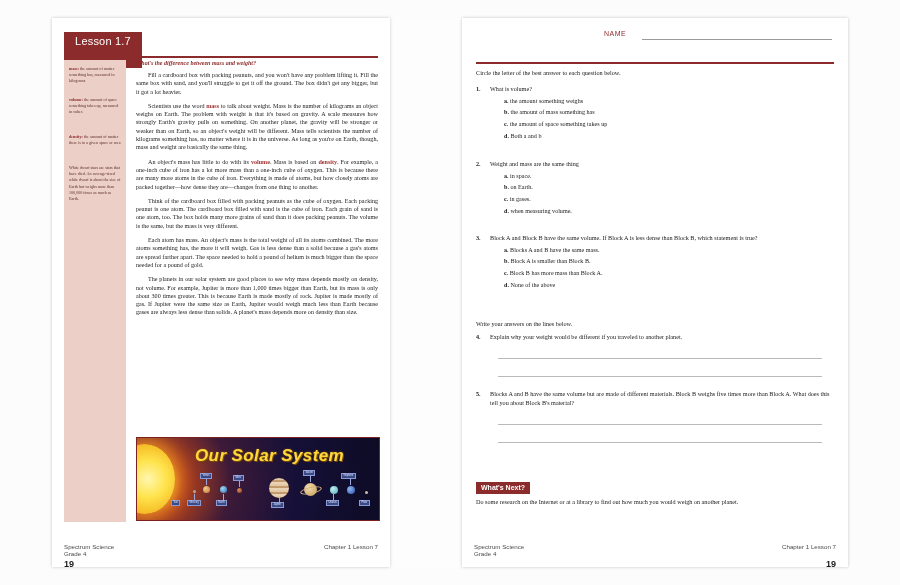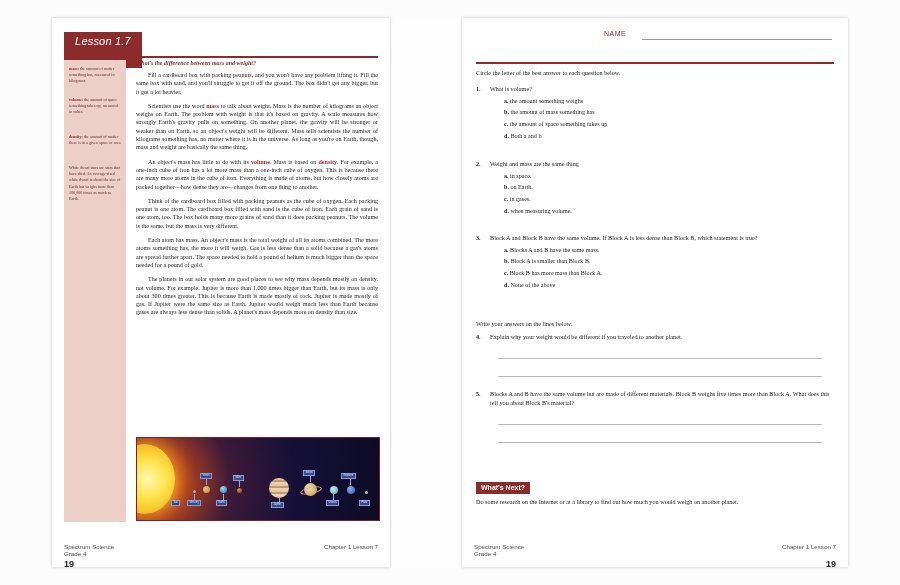--- a/index.html
+++ b/index.html
@@ -15,21 +15,21 @@
   .sheet { position: absolute; top: 18px; height: 549px; background: #ffffff; }
   #left-sheet  { left: 52px;  width: 338px; box-shadow: 0 0 3px rgba(0,0,0,.22); }
   #right-sheet { left: 462px; width: 386px; box-shadow: 0 0 3px rgba(0,0,0,.22); }
   #gutter { position: absolute; top: 18px; left: 390px; width: 72px; height: 549px; background: #fdfdfd; }
 
   
   #lesson-badge {
     position: absolute; left: 12px; top: 14px; width: 78px; height: 36px;
     background: #8c2b2b; color: #fff;
     font-family: "Liberation Sans", sans-serif;
-    font-size: 11px; line-height: 19px; text-align: center; letter-spacing: .2px; font-style: italic;
+    font-size: 11px; line-height: 19px; text-align: center; letter-spacing: .2px;
   }
   #lesson-title {
     position: absolute; left: 100px; top: 12px;
     font-family: "Liberation Sans", sans-serif;
     font-size: 16px; color: #3a6b7a; letter-spacing: .3px;
   }
   #title-rule {
     position: absolute; left: 12px; top: 38px; width: 314px; height: 2px; background: #8c2b2b;
   }
 
@@ -164,20 +164,21 @@
       <div class="para">Fill a cardboard box with packing peanuts, and you won't have any problem lifting it. Fill the same box with sand, and you'll struggle to get it off the ground. The box didn't get any bigger, but it got a lot heavier.</div>
       <div class="para">Scientists use the word <b class="hl">mass</b> to talk about weight. Mass is the number of kilograms an object weighs on Earth. The problem with weight is that it's based on gravity. A scale measures how strongly Earth's gravity pulls on something. On another planet, the gravity will be stronger or weaker than on Earth, so an object's weight will be different. Mass tells scientists the number of kilograms something has, no matter where it is in the universe. As long as you're on Earth, though, mass and weight are basically the same thing.</div>
       <div class="para">An object's mass has little to do with its <b class="hl">volume</b>. Mass is based on <b class="hl">density</b>. For example, a one-inch cube of iron has a lot more mass than a one-inch cube of oxygen. This is because there are many more atoms in the cube of iron. Everything is made of atoms, but how closely atoms are packed together—how dense they are—changes from one thing to another.</div>
       <div class="para">Think of the cardboard box filled with packing peanuts as the cube of oxygen. Each packing peanut is one atom. The cardboard box filled with sand is the cube of iron. Each grain of sand is one atom, too. The box holds many more grains of sand than it does packing peanuts. The volume is the same, but the mass is very different.</div>
       <div class="para">Each atom has mass. An object's mass is the total weight of all its atoms combined. The more atoms something has, the more it will weigh. Gas is less dense than a solid because a gas's atoms are spread farther apart. The space needed to hold a pound of helium is much bigger than the space needed for a pound of gold.</div>
       <div class="para">The planets in our solar system are good places to see why mass depends mostly on density, not volume. For example, Jupiter is more than 1,000 times bigger than Earth, but its mass is only about 300 times greater. This is because Earth is made mostly of rock. Jupiter is made mostly of gas. If Jupiter were the same size as Earth, Jupiter would weigh much less than Earth because gases are always less dense than solids. A planet's mass depends more on density than size.</div>
     </div>
 
     <div id="solar">
       <div id="sun"></div>
+      <div id="solar-title">Our Solar System</div>
 
       <div class="plabel" style="left:34px; top:62px">Sun</div>
 
       <div class="planet" style="left:56px;  top:52px; width:3px;  height:3px;  background:#b9a391;"></div>
       <div class="pstem" style="left:57px; top:56px; height:6px;"></div>
       <div class="plabel" style="left:50px; top:62px">Mercury</div>
 
       <div class="planet" style="left:66px;  top:48px; width:7px;  height:7px;  background:radial-gradient(circle at 35% 35%,#f0c98a,#c07a33);"></div>
       <div class="pstem" style="left:69px; top:41px; height:6px;"></div>
       <div class="plabel" style="left:63px; top:35px">Venus</div>

